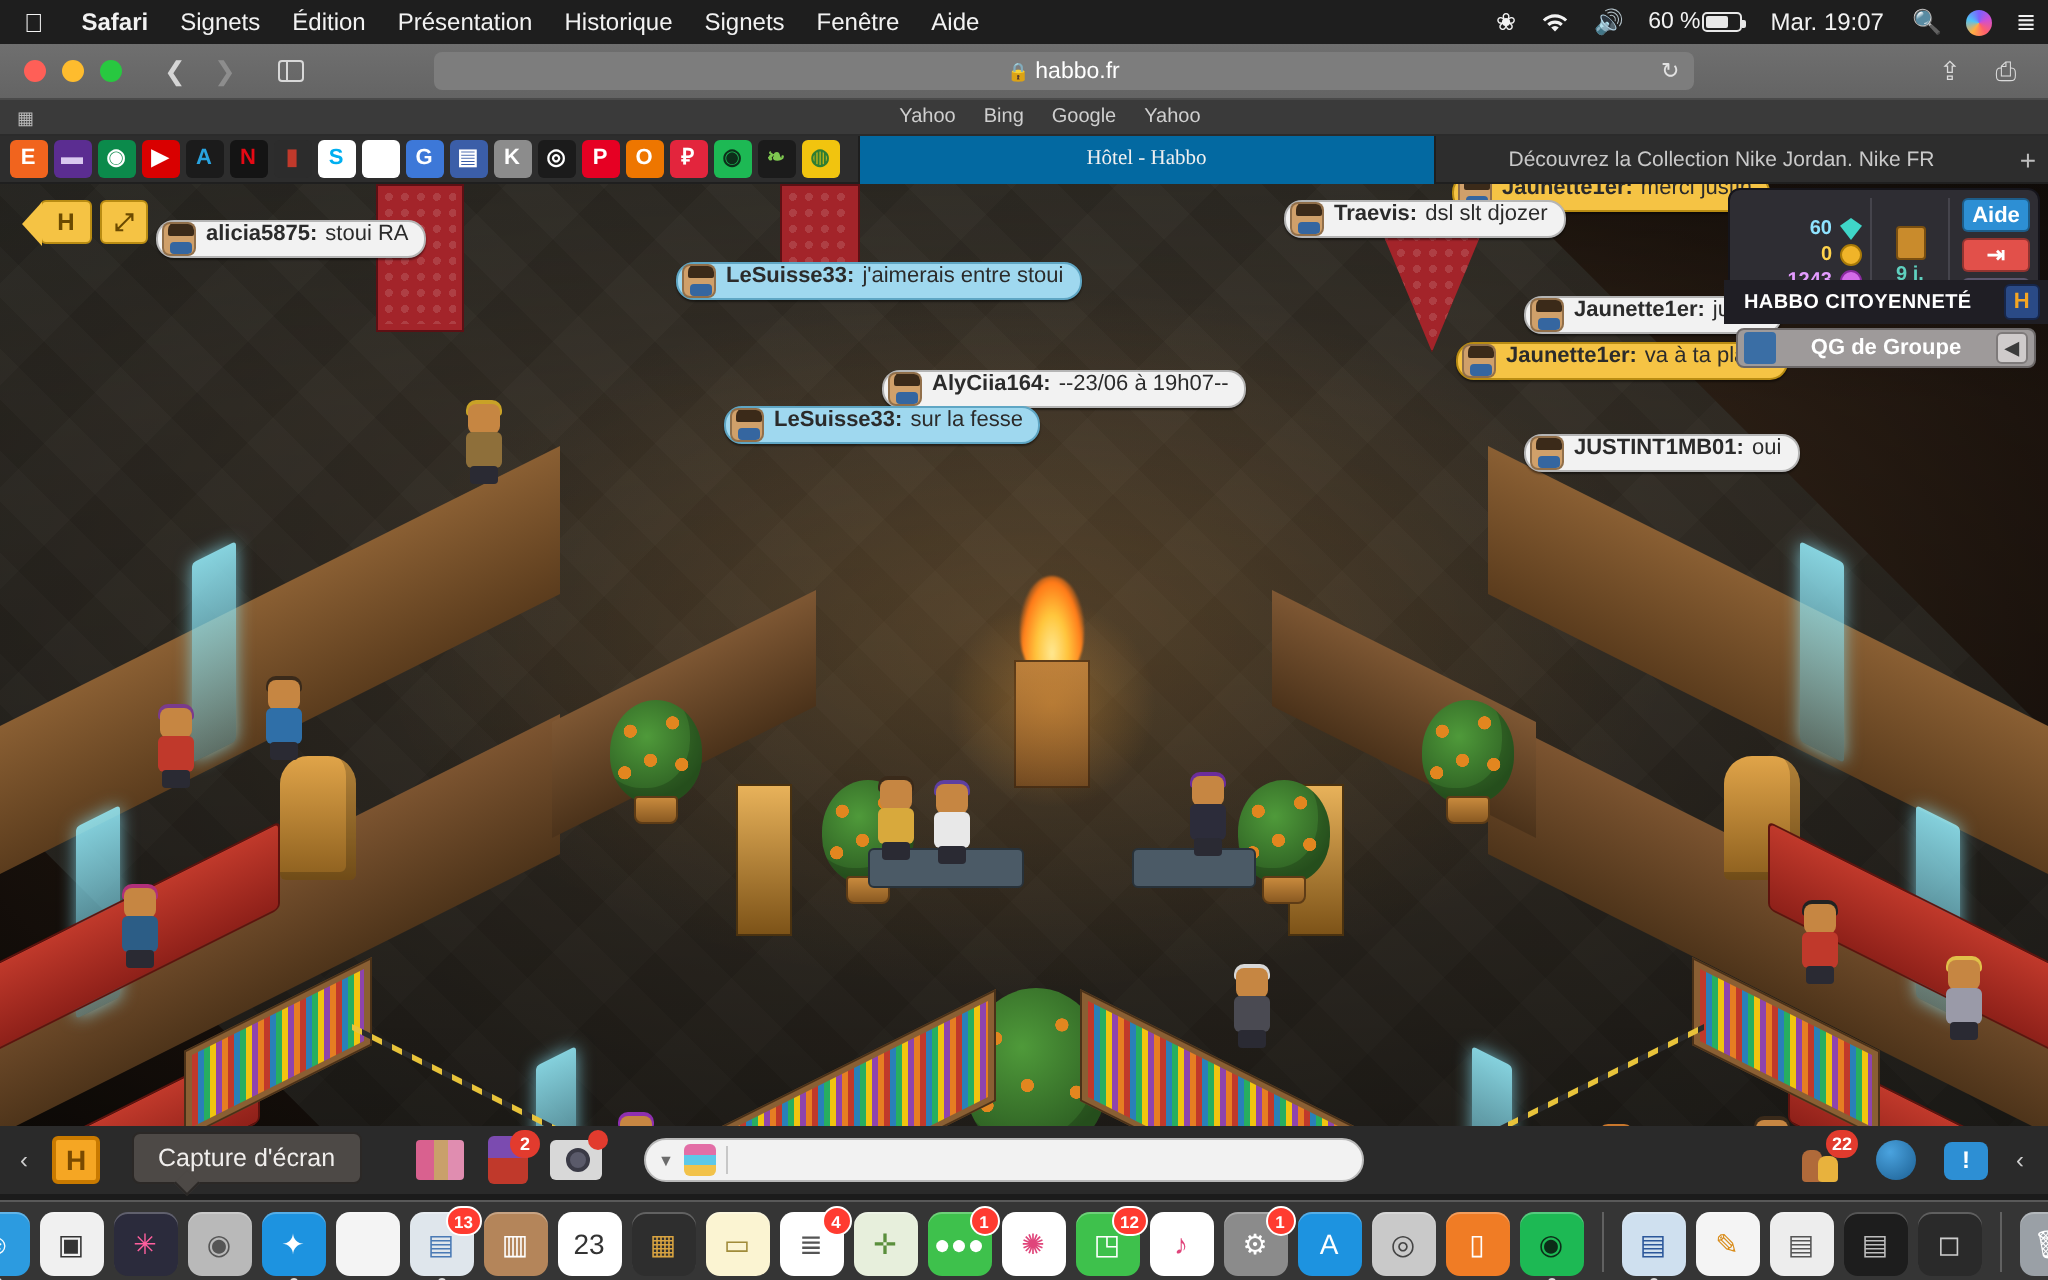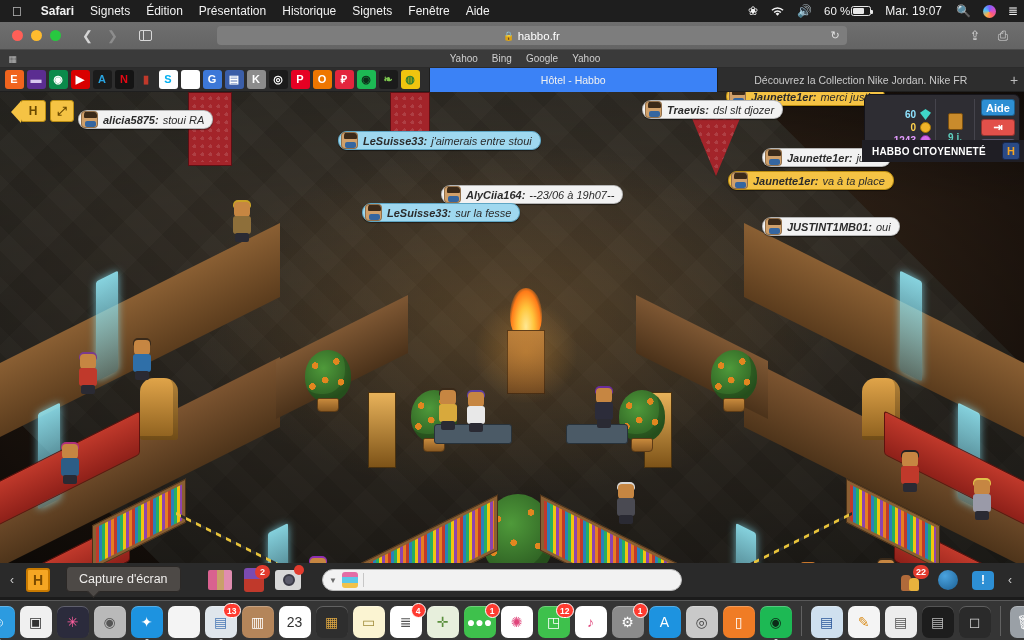--- a/index.html
+++ b/index.html
@@ -93,21 +93,21 @@
     font-size: 11px; font-weight: bold; color: #fff; flex: 0 0 auto;
     overflow: hidden; line-height: 1;
   }
   .tabs { display: flex; height: 24px; flex: 1 1 auto; min-width: 0; margin-left: 8px; }
   .tab {
     flex: 1 1 0; min-width: 0; height: 24px;
     display: flex; align-items: center; justify-content: center;
     font-size: 10.5px; color: #c9c9c9; border-left: 1px solid #1e1e1e;
     padding: 0 6px; white-space: nowrap; overflow: hidden; text-overflow: ellipsis;
   }
-  .tab.active { background: #3b82f6; color: #f0f0f0; }
+  .tab.active { background: #0369a1; color: #f0f0f0; font-family: Liberation Serif, serif; }
   .tabplus { width: 20px; text-align: center; color: #bdbdbd; font-size: 14px; flex: 0 0 auto; }
 
   
   #stage {
     position: absolute; top: 92px; left: 0; width: 1024px; height: 505px;
     overflow: hidden;
     background:
       linear-gradient(180deg, rgba(0,0,0,.35), rgba(0,0,0,0) 22%),
       radial-gradient(ellipse at 50% 42%, #6d4e33 0%, #4a3523 38%, #2a1d14 72%, #15100b 100%);
   }
@@ -193,26 +193,25 @@
 
   
   .avt { position:absolute; width:24px; height:40px; }
   .avt .head { position:absolute; top:0; left:4px; width:16px; height:15px; border-radius:4px; background:#c68642; }
   .avt .hair { position:absolute; top:-2px; left:3px; width:18px; height:8px; border-radius:5px 5px 2px 2px; background:#3a2a1a; }
   .avt .body { position:absolute; top:14px; left:3px; width:18px; height:18px; border-radius:3px; background:#2f6fa8; }
   .avt .legs { position:absolute; top:31px; left:5px; width:14px; height:9px; background:#2a2a33; border-radius:2px; }
 
   
   .bub {
-    position: absolute; display: flex; align-items: center; height: 19px;
+    position: absolute; display: flex; height: 19px;
     border-radius: 9px; padding: 0 8px 0 2px;
     font-size: 11px; color: #2b2b2b; white-space: nowrap;
     box-shadow: 0 1px 1px rgba(0,0,0,.45);
     border: 1px solid rgba(0,0,0,.25);
-    font-style: italic;
   }
   .bub .fig {
     width: 17px; height: 17px; border-radius: 4px; margin-right: 5px;
     background: #d0a06a; border: 1px solid rgba(0,0,0,.3); flex: 0 0 auto;
     position: relative; overflow: hidden;
   }
   .bub .fig::before { content:''; position:absolute; left:2px; top:-1px; width:13px; height:7px; border-radius: 4px 4px 1px 1px; background:#3b2a19; }
   .bub .fig::after  { content:''; position:absolute; left:3px; bottom:0; width:11px; height:6px; border-radius:2px; background:#3566a0; }
   .bub .nm { font-weight: bold; margin-right: 4px; }
   .bub.white { background: #f2f2f2; }
@@ -688,20 +687,25 @@
             <span>⚙</span>
           </div>
       </div>
     </div>
 
     <div id="citoyen">
       <span>HABBO CITOYENNETÉ</span>
       <span class="hbadge">H</span>
     </div>
 
+    <div id="qg">
+      <span class="ava"></span>
+      <span class="lbl">QG de Groupe</span>
+      <span class="arw">◀</span>
+    </div>
   </div>
 
   <div id="habbobar">
     <span class="chev">‹</span>
     <div class="tbicon">
       <span class="habbo-h">H</span>
     </div>
     <div class="tbicon" style="margin-left:148px;">
       <span style="display:block;width:24px;height:20px;background:linear-gradient(90deg,#d9618f 0 9px,#c9a06a 9px 16px,#e08db0 16px 24px);border-radius:2px;"></span>
     </div>

